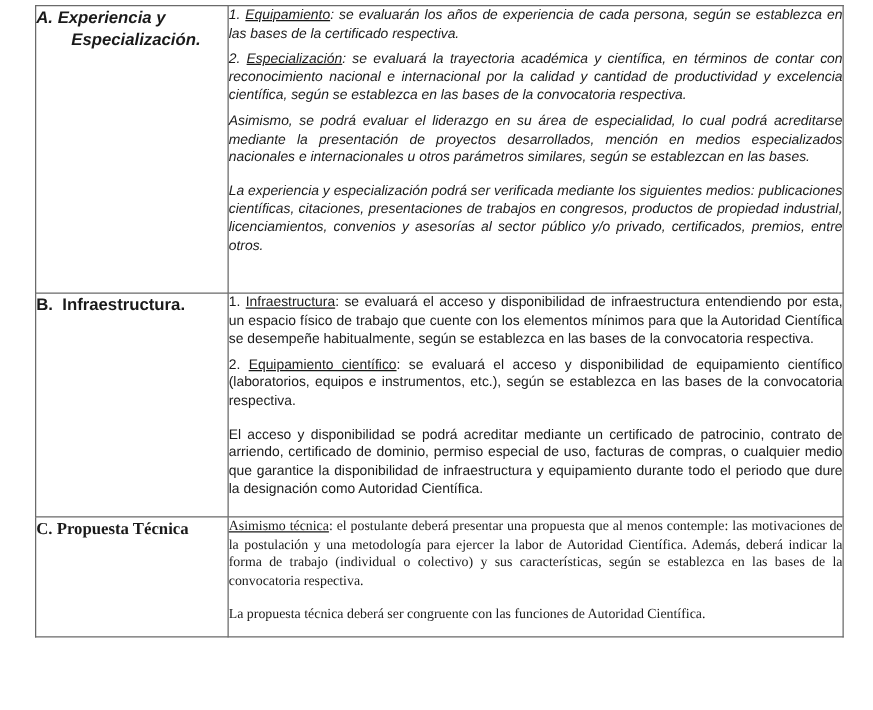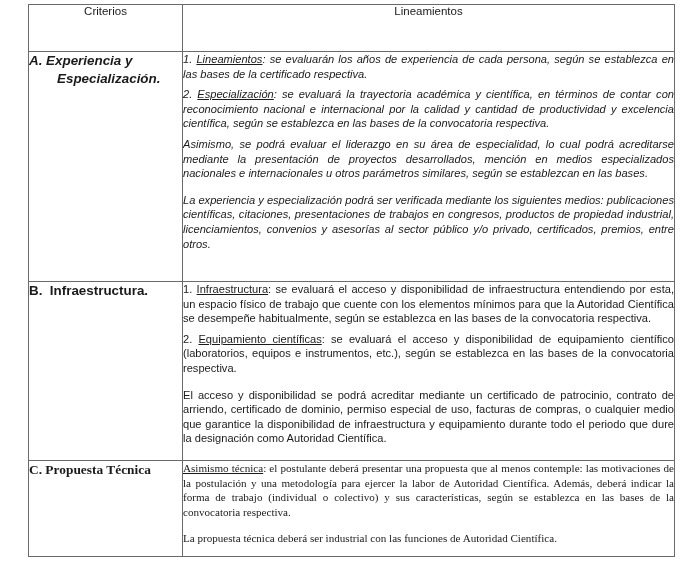--- a/index.html
+++ b/index.html
@@ -29,48 +29,44 @@
 </style>
 </head>
 <body>
 
 <table class="doc">
   <colgroup>
       <col class="c1">
       <col class="c2">
     </colgroup>
   <tbody>
-      <tr>
-    <th class="h1">Criterios</th>
-    <th class="h2">Lineamientos</th>
-  </tr>
 
   <tr class="rowA">
     <td class="crit critA">
       <span>A. Experiencia y</span>
       <span class="l2">Especialización.</span>
     </td>
     <td class="lin">
-      <p><span>1. </span><u class="term">Lineamientos</u><span>: se evaluarán los años de experiencia de cada persona, según se establezca en las bases de la certificado respectiva.</span></p>
+      <p><span>1. </span><u class="term">Equipamiento</u><span>: se evaluarán los años de experiencia de cada persona, según se establezca en las bases de la certificado respectiva.</span></p>
       <p><span>2. </span><u class="term">Especialización</u><span>: se evaluará la trayectoria académica y científica, en términos de contar con reconocimiento nacional e internacional por la calidad y cantidad de productividad y excelencia científica, según se establezca en las bases de la convocatoria respectiva.</span></p>
       <p>Asimismo, se podrá evaluar el liderazgo en su área de especialidad, lo cual podrá acreditarse mediante la presentación de proyectos desarrollados, mención en medios especializados nacionales e internacionales u otros parámetros similares, según se establezcan en las bases.</p>
       <p>La experiencia y especialización podrá ser verificada mediante los siguientes medios: publicaciones científicas, citaciones, presentaciones de trabajos en congresos, productos de propiedad industrial, licenciamientos, convenios y asesorías al sector público y/o privado, certificados, premios, entre otros.</p>
     </td>
   </tr>
 
   <tr class="rowB">
     <td class="crit critB" style="white-space:pre;">B.  Infraestructura.</td>
     <td class="lin">
       <p><span>1. </span><u class="term">Infraestructura</u><span>: se evaluará el acceso y disponibilidad de infraestructura entendiendo por esta, un espacio físico de trabajo que cuente con los elementos mínimos para que la Autoridad Científica se desempeñe habitualmente, según se establezca en las bases de la convocatoria respectiva.</span></p>
-      <p><span>2. </span><u class="term">Equipamiento científicas</u><span>: se evaluará el acceso y disponibilidad de equipamiento científico (laboratorios, equipos e instrumentos, etc.), según se establezca en las bases de la convocatoria respectiva.</span></p>
+      <p><span>2. </span><u class="term">Equipamiento científico</u><span>: se evaluará el acceso y disponibilidad de equipamiento científico (laboratorios, equipos e instrumentos, etc.), según se establezca en las bases de la convocatoria respectiva.</span></p>
       <p>El acceso y disponibilidad se podrá acreditar mediante un certificado de patrocinio, contrato de arriendo, certificado de dominio, permiso especial de uso, facturas de compras, o cualquier medio que garantice la disponibilidad de infraestructura y equipamiento durante todo el periodo que dure la designación como Autoridad Científica.</p>
     </td>
   </tr>
 
   <tr class="rowC">
     <td class="crit critC">C. Propuesta Técnica</td>
     <td class="lin">
       <p><u class="term">Asimismo técnica</u><span>: el postulante deberá presentar una propuesta que al menos contemple: las motivaciones de la postulación y una metodología para ejercer la labor de Autoridad Científica. Además, deberá indicar la forma de trabajo (individual o colectivo) y sus características, según se establezca en las bases de la convocatoria respectiva.</span></p>
-      <p>La propuesta técnica deberá ser industrial con las funciones de Autoridad Científica.</p>
+      <p>La propuesta técnica deberá ser congruente con las funciones de Autoridad Científica.</p>
     </td>
   </tr>
 </tbody>
   </table>
 
 </body></html>

